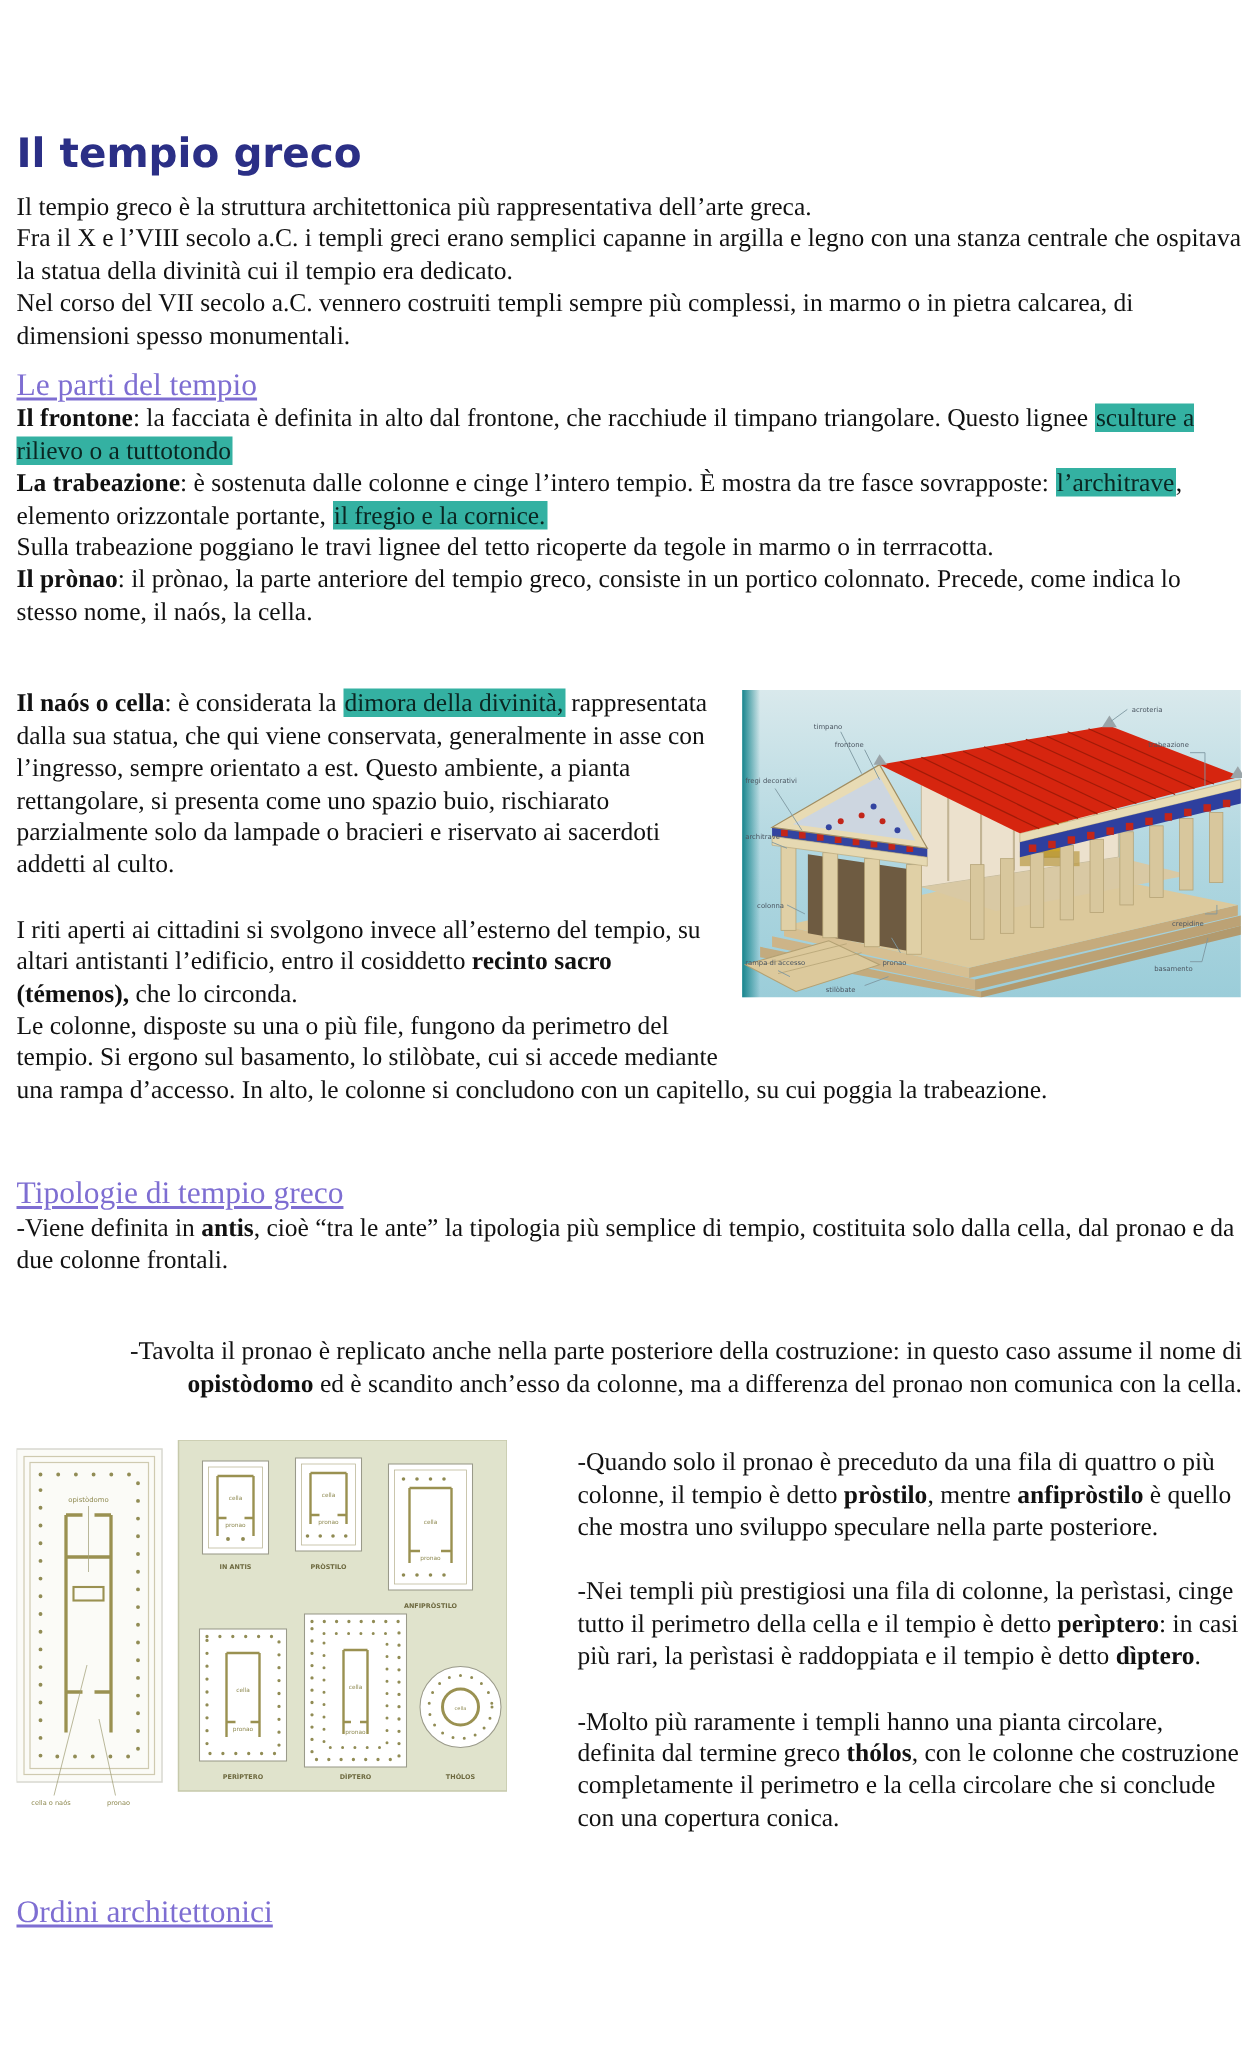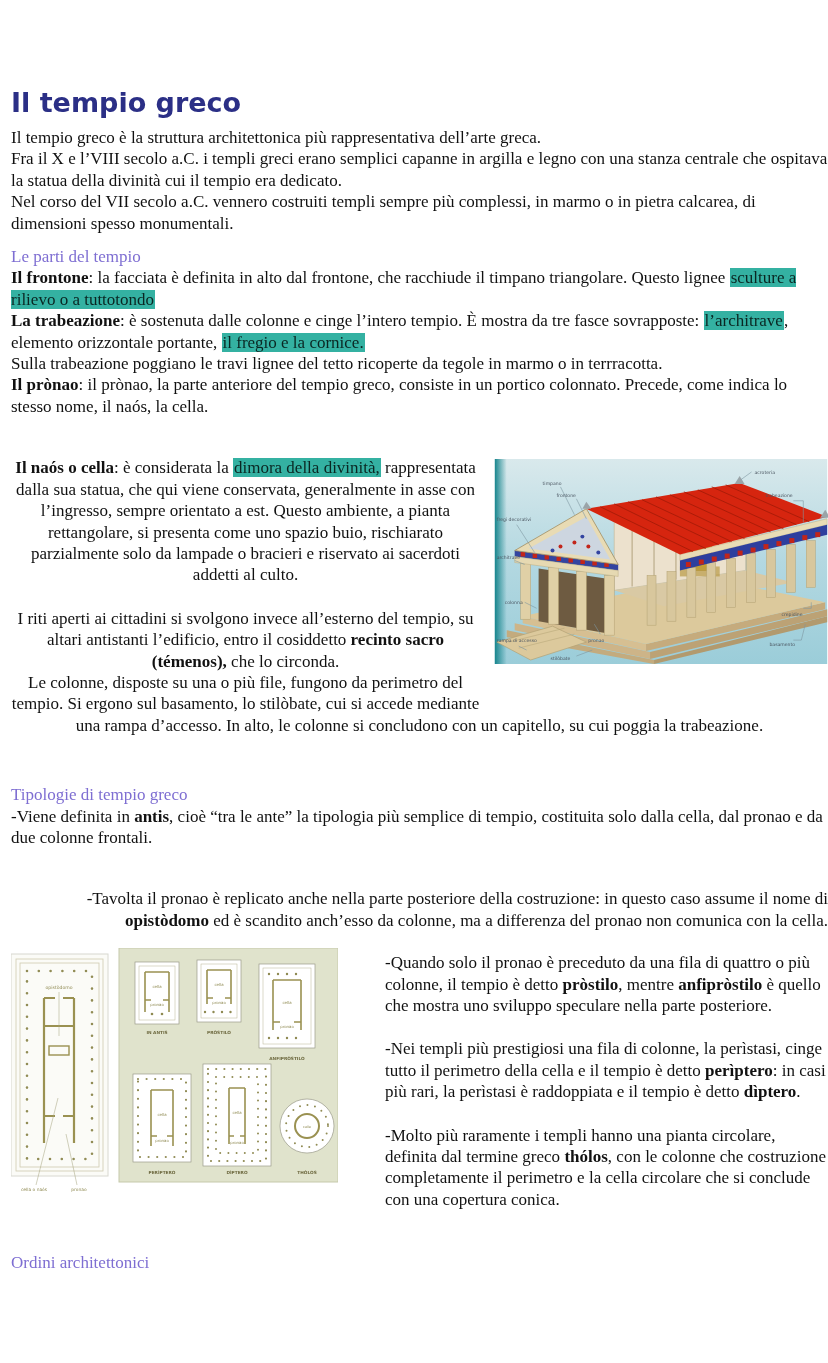--- a/index.html
+++ b/index.html
@@ -4,28 +4,28 @@
 <style>
   html,body{margin:0;padding:0;background:#fff;}
   body{width:828px;height:1363px;overflow:hidden;position:relative;
        font-family:"Liberation Serif",serif;color:#111;}
   .content{padding:88px 0 0 11px;}
   h1.doc-title{font:800 27px/30px "DejaVu Sans",sans-serif;color:#2b2f86;
        letter-spacing:0;margin:0 0 9px 0;}
   .t{margin:0;font-size:17px;line-height:21.4px;}
   .t b{font-weight:bold;}
   mark{background:#34b1a2;color:#0a2622;padding:0 1px;}
-  a.doclink{color:#7e6ed2;cursor:pointer;font-size:17px;line-height:21.4px;}
+  a.doclink{color:#7e6ed2;text-decoration:underline;cursor:pointer;font-size:21px;line-height:21.4px;}
   .gap-s{height:12px;}
-  .sec-naos{margin-top:40px;text-align:center;}
+  .sec-naos{margin-top:40px;}
   .blank-line{height:22px;}
   .sec-typ{margin-top:48px;}
   .m-top40{margin-top:40px;text-align:right;}
   .float-temple{float:right;width:334px;height:205px;margin:2px 0 36px 14px;}
-  .plans-row{display:flex;margin-top:17px;}
+  .plans-row{display:flex;margin-top:27px;}
   .plans-fig{flex:none;width:327px;height:251px;margin-right:47px;}
   .plans-text{flex:1;padding-top:4px;}
   .orders{margin-top:42px;clear:both;}
   svg text{font-family:"DejaVu Sans",sans-serif;}
   .fig-lbl{font-size:4.6px;fill:#4a5560;}
   .leader{stroke:#7d97a0;stroke-width:.6;fill:none;}
   .plan-cap{font-size:4.3px;font-weight:bold;fill:#6e6a40;text-anchor:middle;}
   .plan-lbl{font-size:3.9px;fill:#8f8a52;text-anchor:middle;}
   .olive{stroke:#9a9151;fill:none;}
   .pleader{stroke:#a3a07a;stroke-width:.5;fill:none;}

